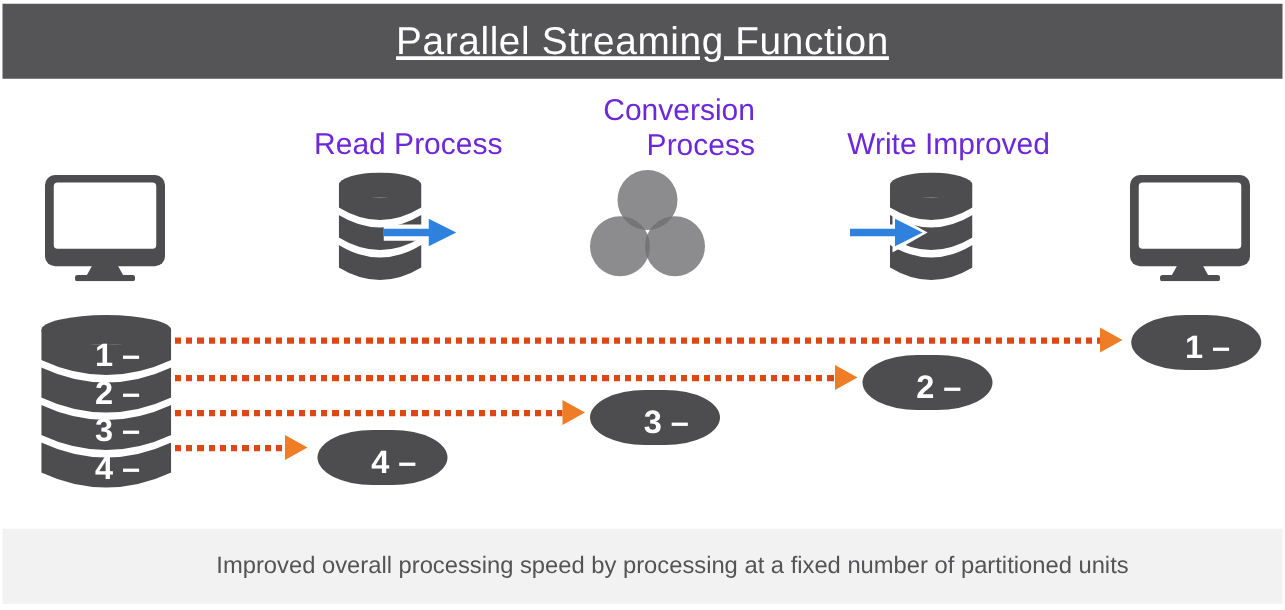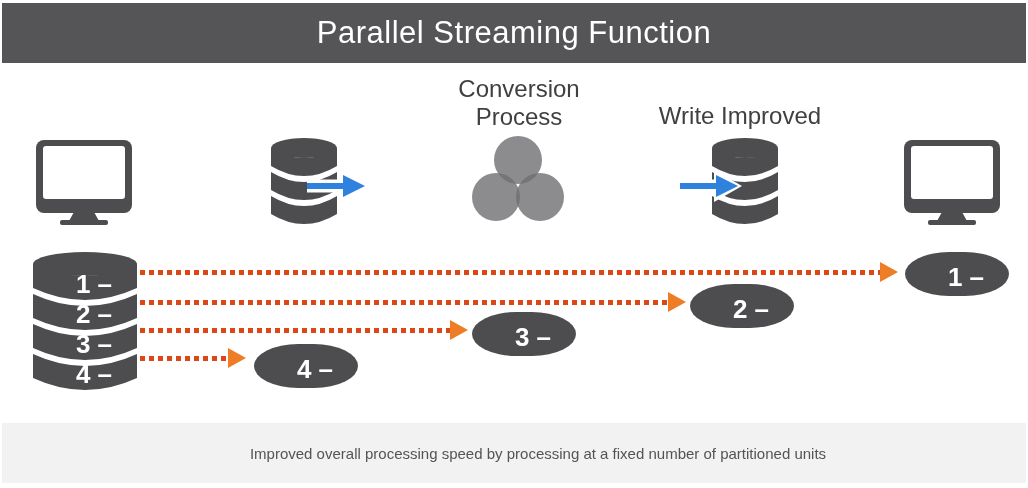--- a/index.html
+++ b/index.html
@@ -2,27 +2,27 @@
 <html><head>
 <meta charset="utf-8">
 <style>
   html,body{margin:0;padding:0;background:#fff;}
   .canvas{position:relative;width:1028px;height:488px;background:#fff;overflow:hidden;
           font-family:"Liberation Sans",sans-serif;}
 
   
   .title-bar{position:absolute;left:2px;top:3px;width:1024px;height:60px;background:#555557;
              display:flex;align-items:center;justify-content:center;}
-  .title-bar h1{margin:0;font-size:31px;font-weight:500;color:#ffffff;letter-spacing:.5px;}
+  .title-bar h1{margin:0;font-size:31px;font-weight:500;color:#ffffff;letter-spacing:.5px;text-decoration:underline;}
   .footer-bar{position:absolute;left:2px;top:423px;width:1024px;height:60px;background:#f2f2f2;
               display:flex;align-items:center;justify-content:center;}
-  .footer-bar span{font-size:15px;color:#545456;margin-left:48px;}
+  .footer-bar span{font-size:19px;color:#545456;margin-left:48px;}
 
   
-  .stage-label{position:absolute;color:#404040;font-size:24px;text-align:center;line-height:28px;}
+  .stage-label{position:absolute;color:#6d28d9;font-size:24px;text-align:right;line-height:28px;}
   .lbl-read{left:202px;top:102px;width:200px;}
   .lbl-conv{left:434px;top:75px;width:170px;}
   .lbl-write{left:640px;top:102px;width:200px;}
 
   
   .icon{position:absolute;}
   .monitor-left{left:36px;top:140px;}
   .monitor-right{left:904px;top:140px;}
   .db-read{left:271px;top:138px;}
   .db-write{left:678px;top:138px;}
@@ -46,20 +46,21 @@
 </style>
 </head>
 <body>
 
 <div class="canvas">
 
   <div class="title-bar" style="background-color: rgb(85, 85, 87);">
     <h1>Parallel Streaming Function</h1>
   </div>
 
+  <div class="stage-label lbl-read">Read Process</div>
   <div class="stage-label lbl-conv">Conversion Process</div>
   <div class="stage-label lbl-write">Write Improved</div>
 
   <svg class="icon monitor-left" width="96" height="85" viewBox="0 0 96 85">
     <g fill="#4d4d4f">
       <rect x="0" y="0" width="96" height="73" rx="8"></rect>
       <polygon points="38,72 58,72 63,81 33,81"></polygon>
       <rect x="24" y="80" width="48" height="5" rx="2"></rect>
     </g>
     <rect x="7" y="6" width="82" height="53" rx="3" fill="#ffffff"></rect>

